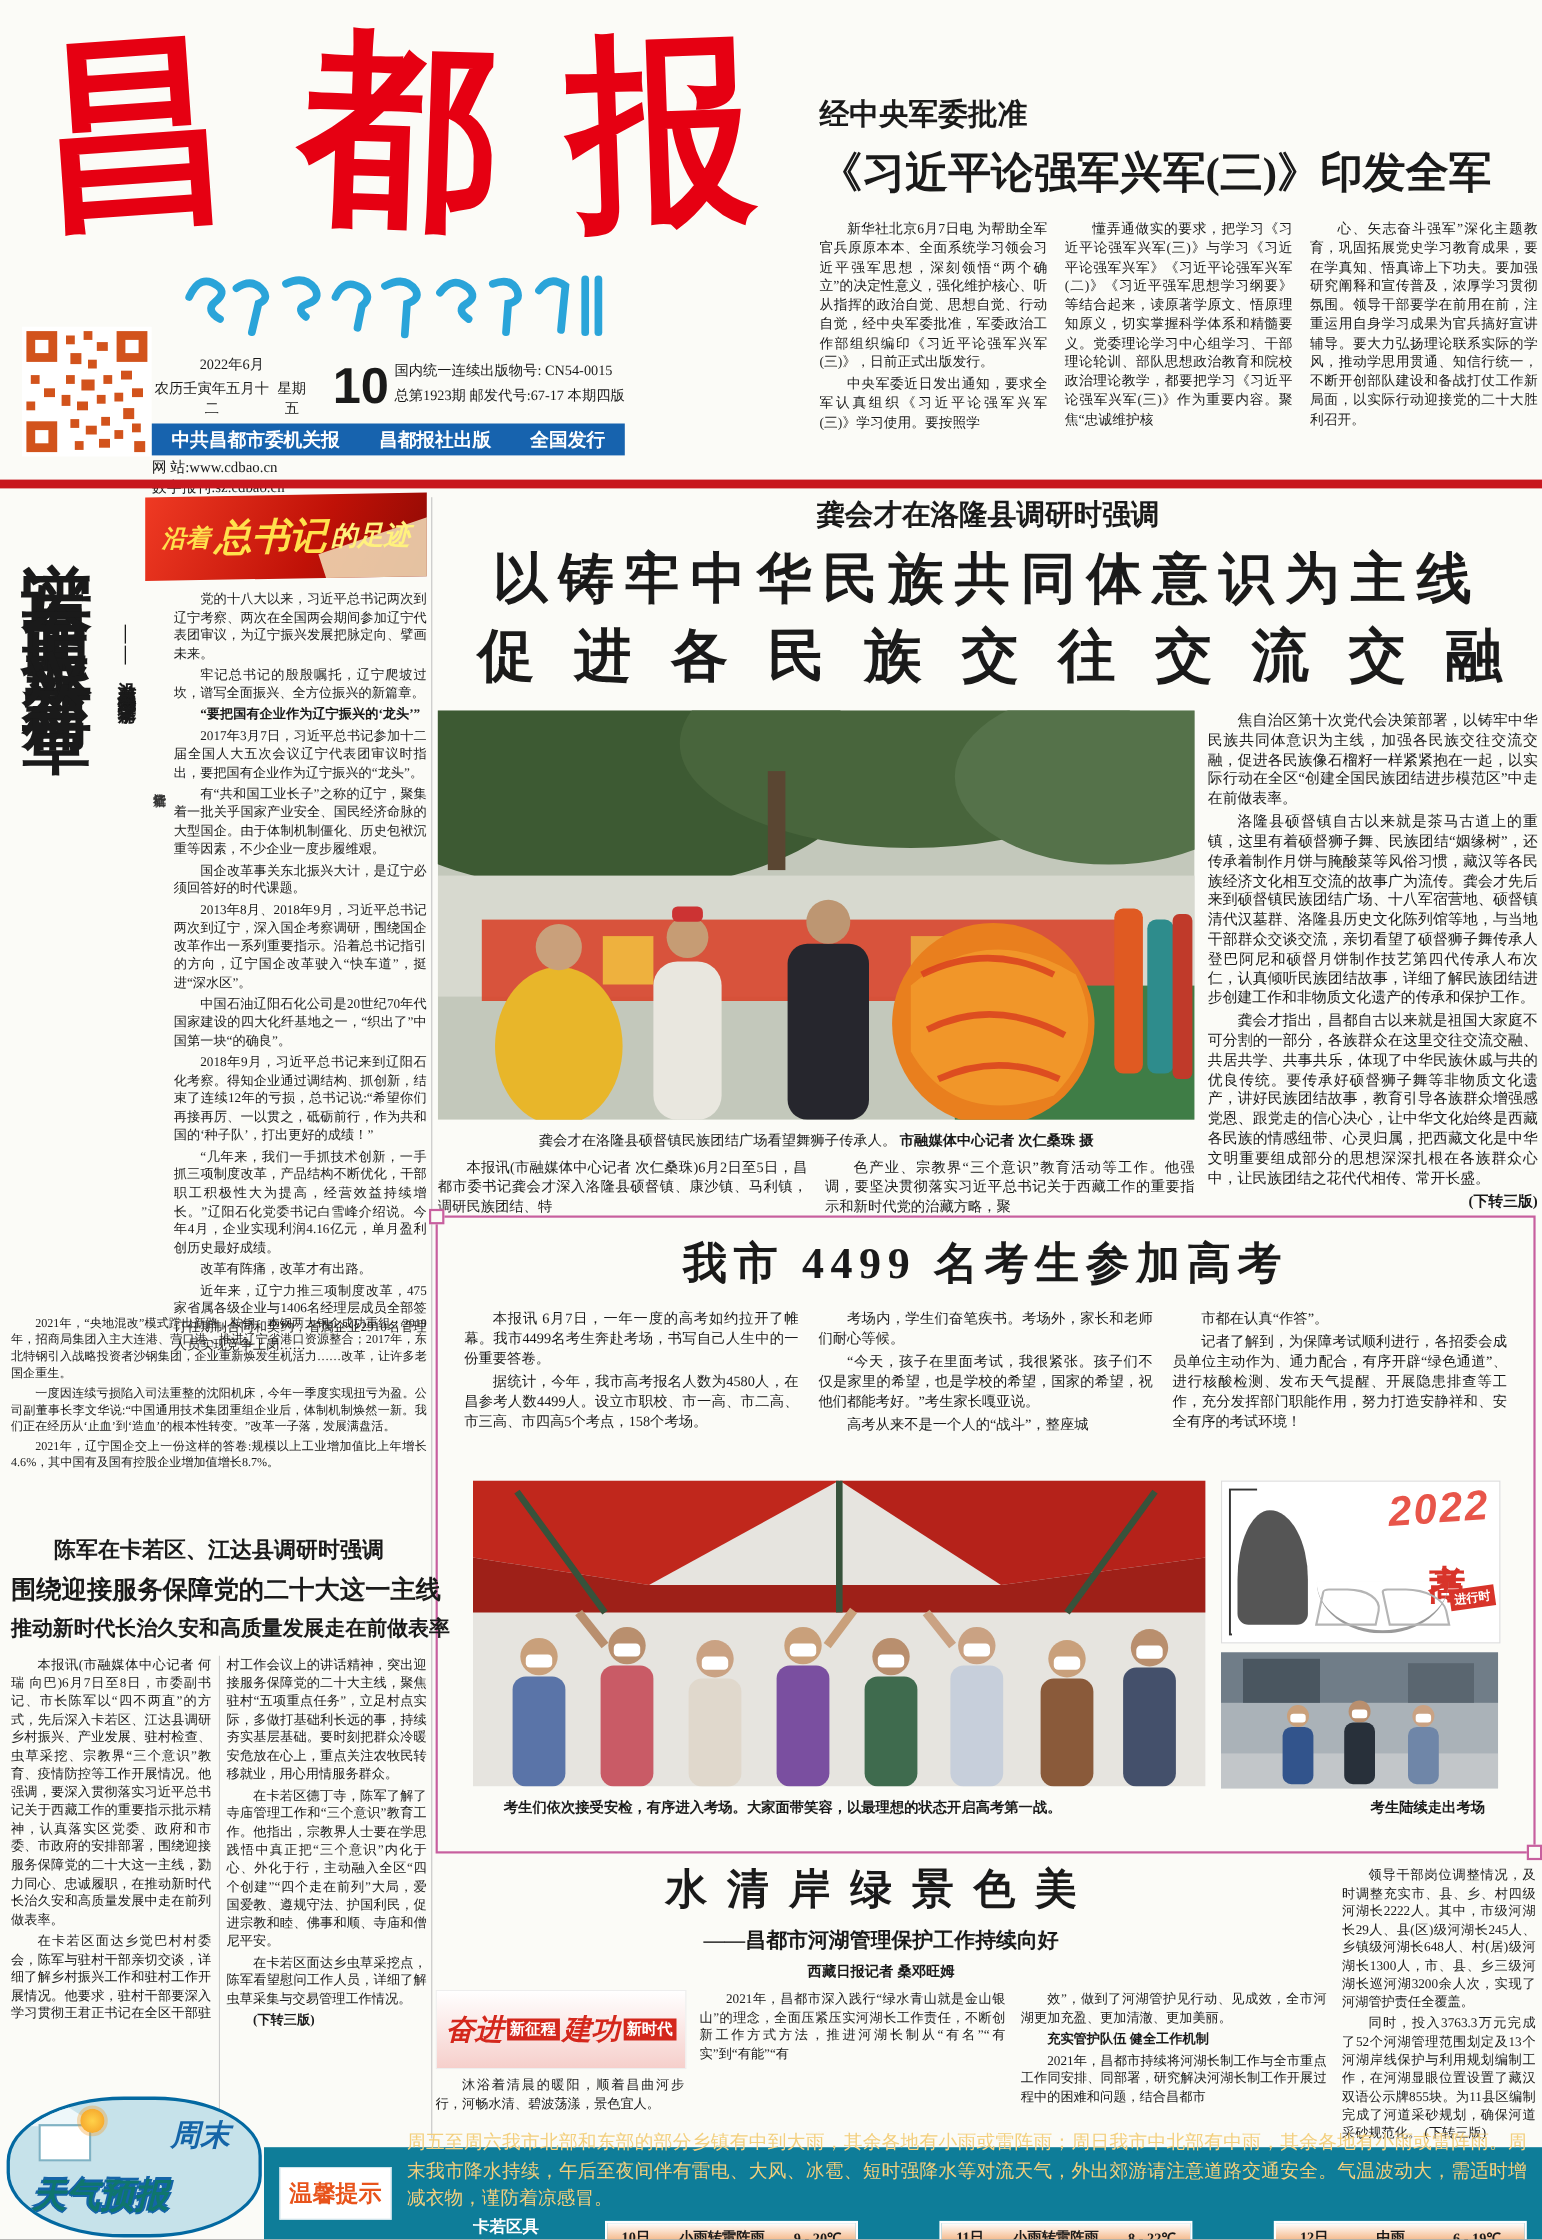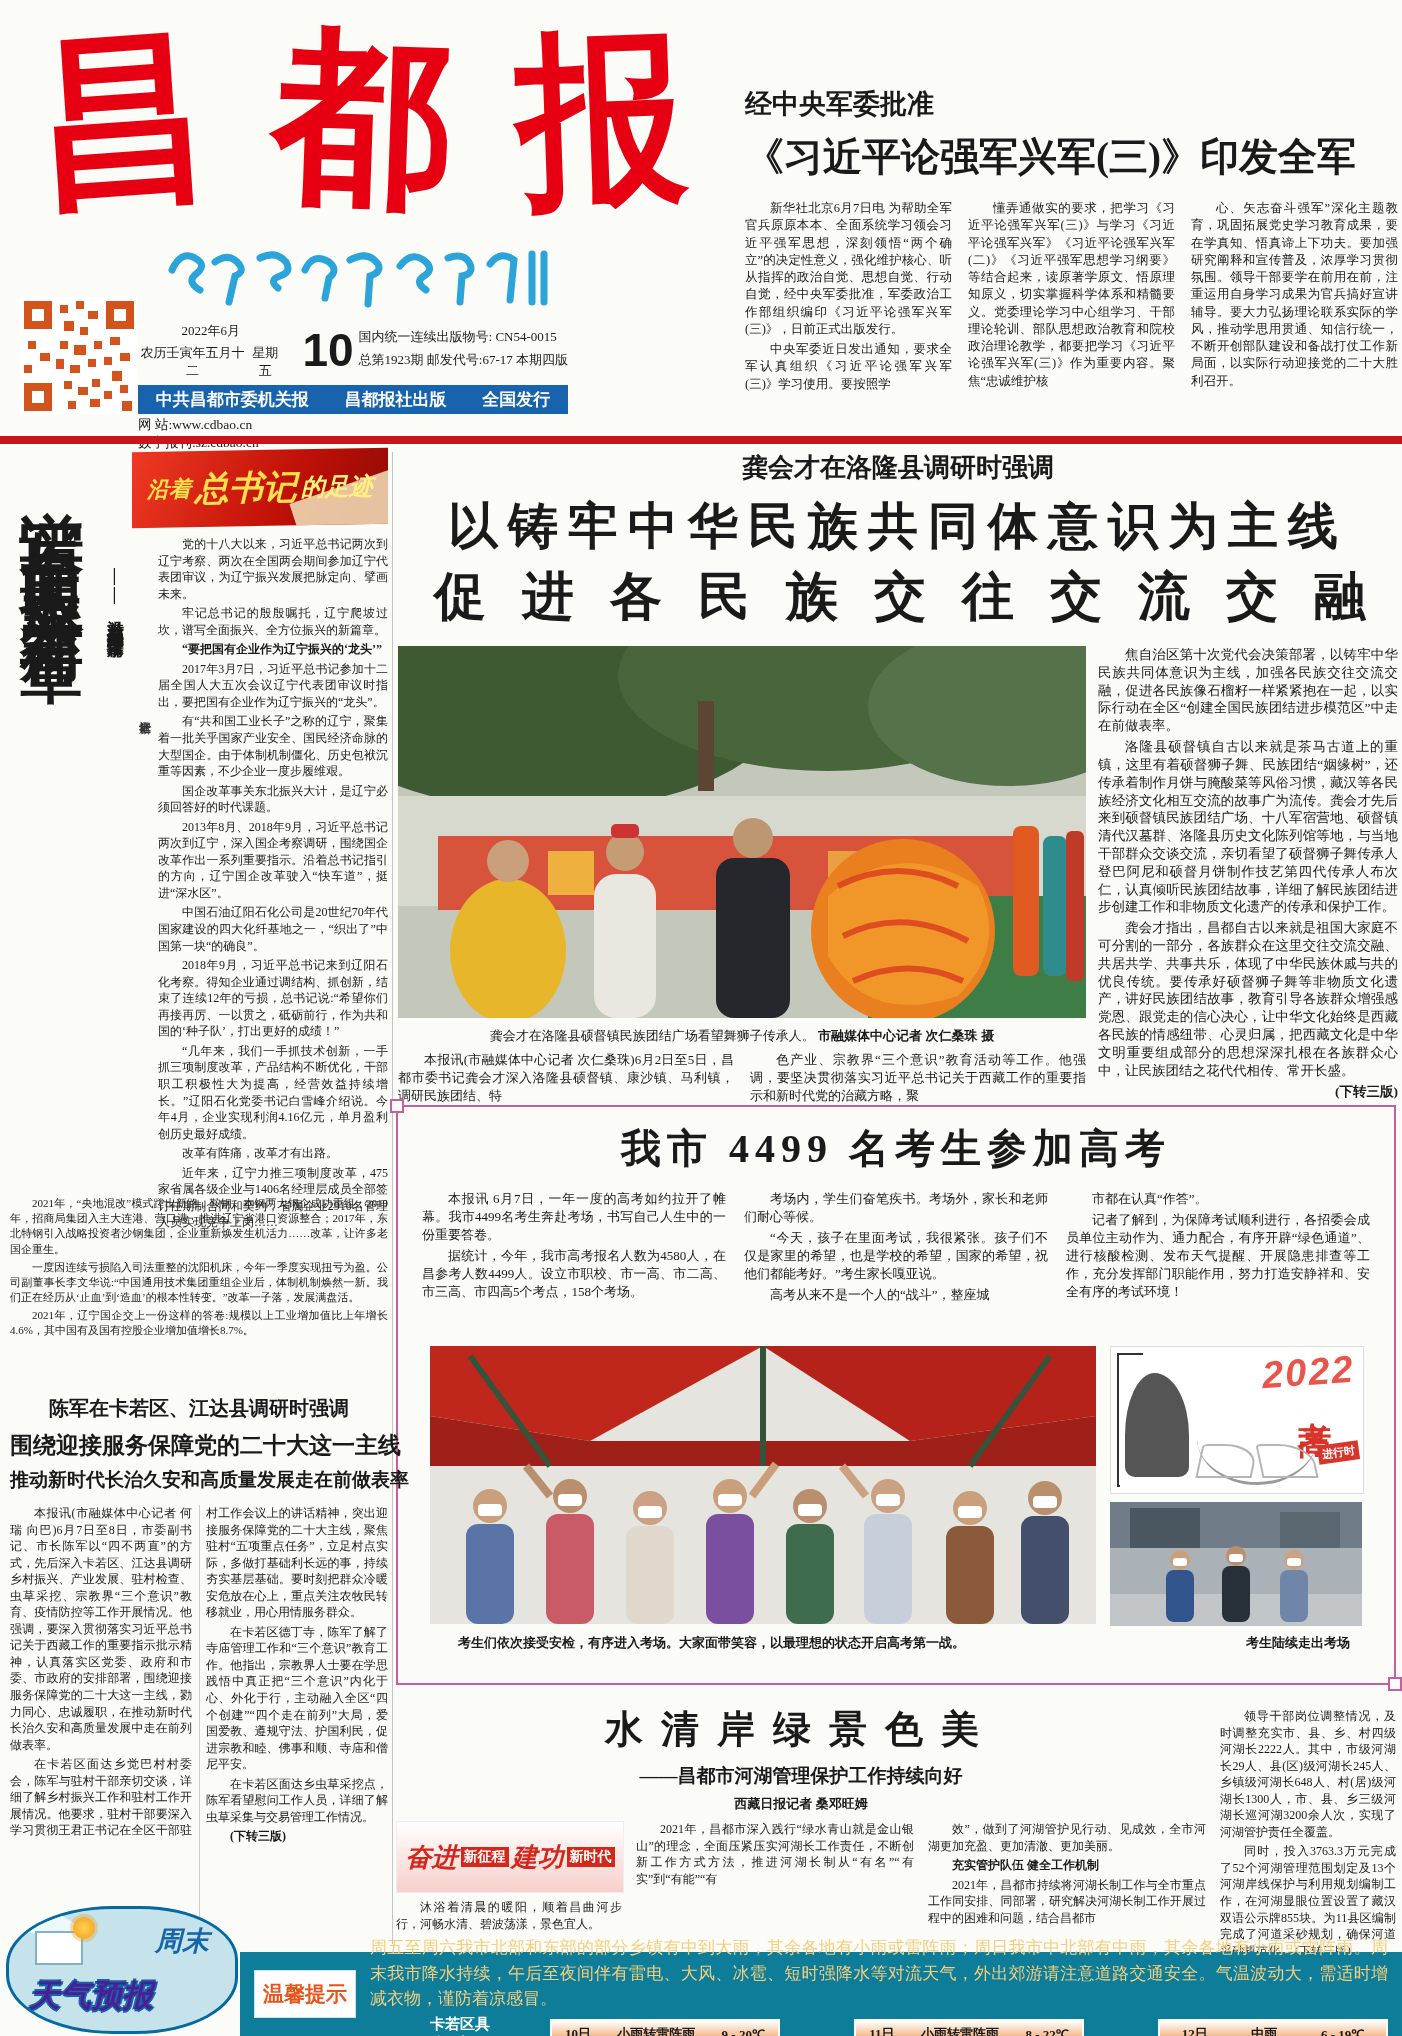--- a/index.html
+++ b/index.html
@@ -106,21 +106,21 @@
 
   
   .chen{left:10px;top:1395px;width:378px;height:552px;}
   .chen .kicker{text-align:center;font:bold 20px "Liberation Sans",sans-serif;}
   .chen .h1{text-align:center;font:bold 23px "Liberation Serif",serif;margin-top:8px;white-space:nowrap;}
   .chen .h2{text-align:center;font:bold 19px "Liberation Serif",serif;margin-top:6px;white-space:nowrap;}
   .chen .body{margin-top:12px;column-count:2;column-gap:14px;column-rule:1px solid #ccc;
       font-size:12px;height:430px;overflow:hidden;}
 
   
-  .river{left:396px;top:1692px;width:1000px;height:256px;display:flex;gap:14px;margin-top:12px;}
+  .river{left:396px;top:1692px;width:1000px;height:256px;display:flex;gap:14px;}
   .river-main{flex:1;}
   .river .title{text-align:center;font:bold 38px "Liberation Serif",serif;letter-spacing:18px;}
   .river .sub{text-align:center;font:bold 19px "Liberation Serif",serif;margin-top:8px;}
   .river .by{text-align:center;font:bold 13px "Liberation Sans",sans-serif;margin-top:6px;}
   .river .cols{display:flex;gap:14px;margin-top:8px;height:132px;overflow:hidden;font-size:12px;}
   .river .c0{width:226px;}
   .river .c1,.river .c2{flex:1;}
   .river-right{width:176px;font-size:12px;overflow:hidden;padding-top:4px;}
   .fj-banner{width:226px;height:70px;background:linear-gradient(180deg,#ffffff,#f6cfcb);
       display:flex;align-items:center;justify-content:center;gap:3px;margin-bottom:6px;border:1px solid #eee;}
@@ -136,21 +136,21 @@
   .wright{flex:1;}
   .tiptext{color:#f3cf7d;font-size:17px;line-height:1.5;text-align:justify;}
   .wrow{display:flex;align-items:center;margin-top:3px;}
   .arealabel{color:#fff;font:bold 15px "Liberation Serif",serif;margin-right:46px;margin-left:60px;}
   .wboxes{display:flex;gap:74px;}
   .wbox{width:226px;height:26px;border:2px solid #fff;background:linear-gradient(180deg,#ffffff,#ee8a3c);
       display:flex;align-items:center;justify-content:space-around;font:bold 13px "Liberation Serif",serif;color:#1a1a1a;}
   .wlogo{left:6px;top:1906px;width:232px;height:128px;background:#c6e2ea;border:3px solid #0369a1;
       border-radius:46% 42% 44% 46%;box-sizing:border-box;overflow:hidden;}
   .wlogo .wk{position:absolute;right:26px;top:14px;color:#1565a8;font:bold italic 27px "Liberation Sans",sans-serif;}
-  .wlogo .tq{position:absolute;left:20px;bottom:14px;color:#4c1d95;font:bold italic 31px "Liberation Sans",sans-serif;
+  .wlogo .tq{position:absolute;left:20px;bottom:14px;color:#0f766e;font:bold italic 31px "Liberation Sans",sans-serif;
       text-shadow:-2px 0 #1565a8,2px 0 #1565a8,0 -2px #1565a8,0 2px #1565a8,1px 1px #1565a8;}
   .wlogo .house{position:absolute;left:26px;top:22px;width:44px;height:30px;background:#fff;border:2px solid #7fb2c4;}
   .wlogo .roof{position:absolute;left:18px;top:4px;width:0;height:0;border-left:31px solid transparent;
       border-right:31px solid transparent;border-bottom:20px solid #eef7fa;}
   .wlogo .sun{position:absolute;left:64px;top:8px;width:22px;height:22px;border-radius:50%;
       background:radial-gradient(#ffd24a,#f39b23);box-shadow:0 0 0 3px rgba(243,155,35,.35);}
 </style>
 </head>
 <body>
 

